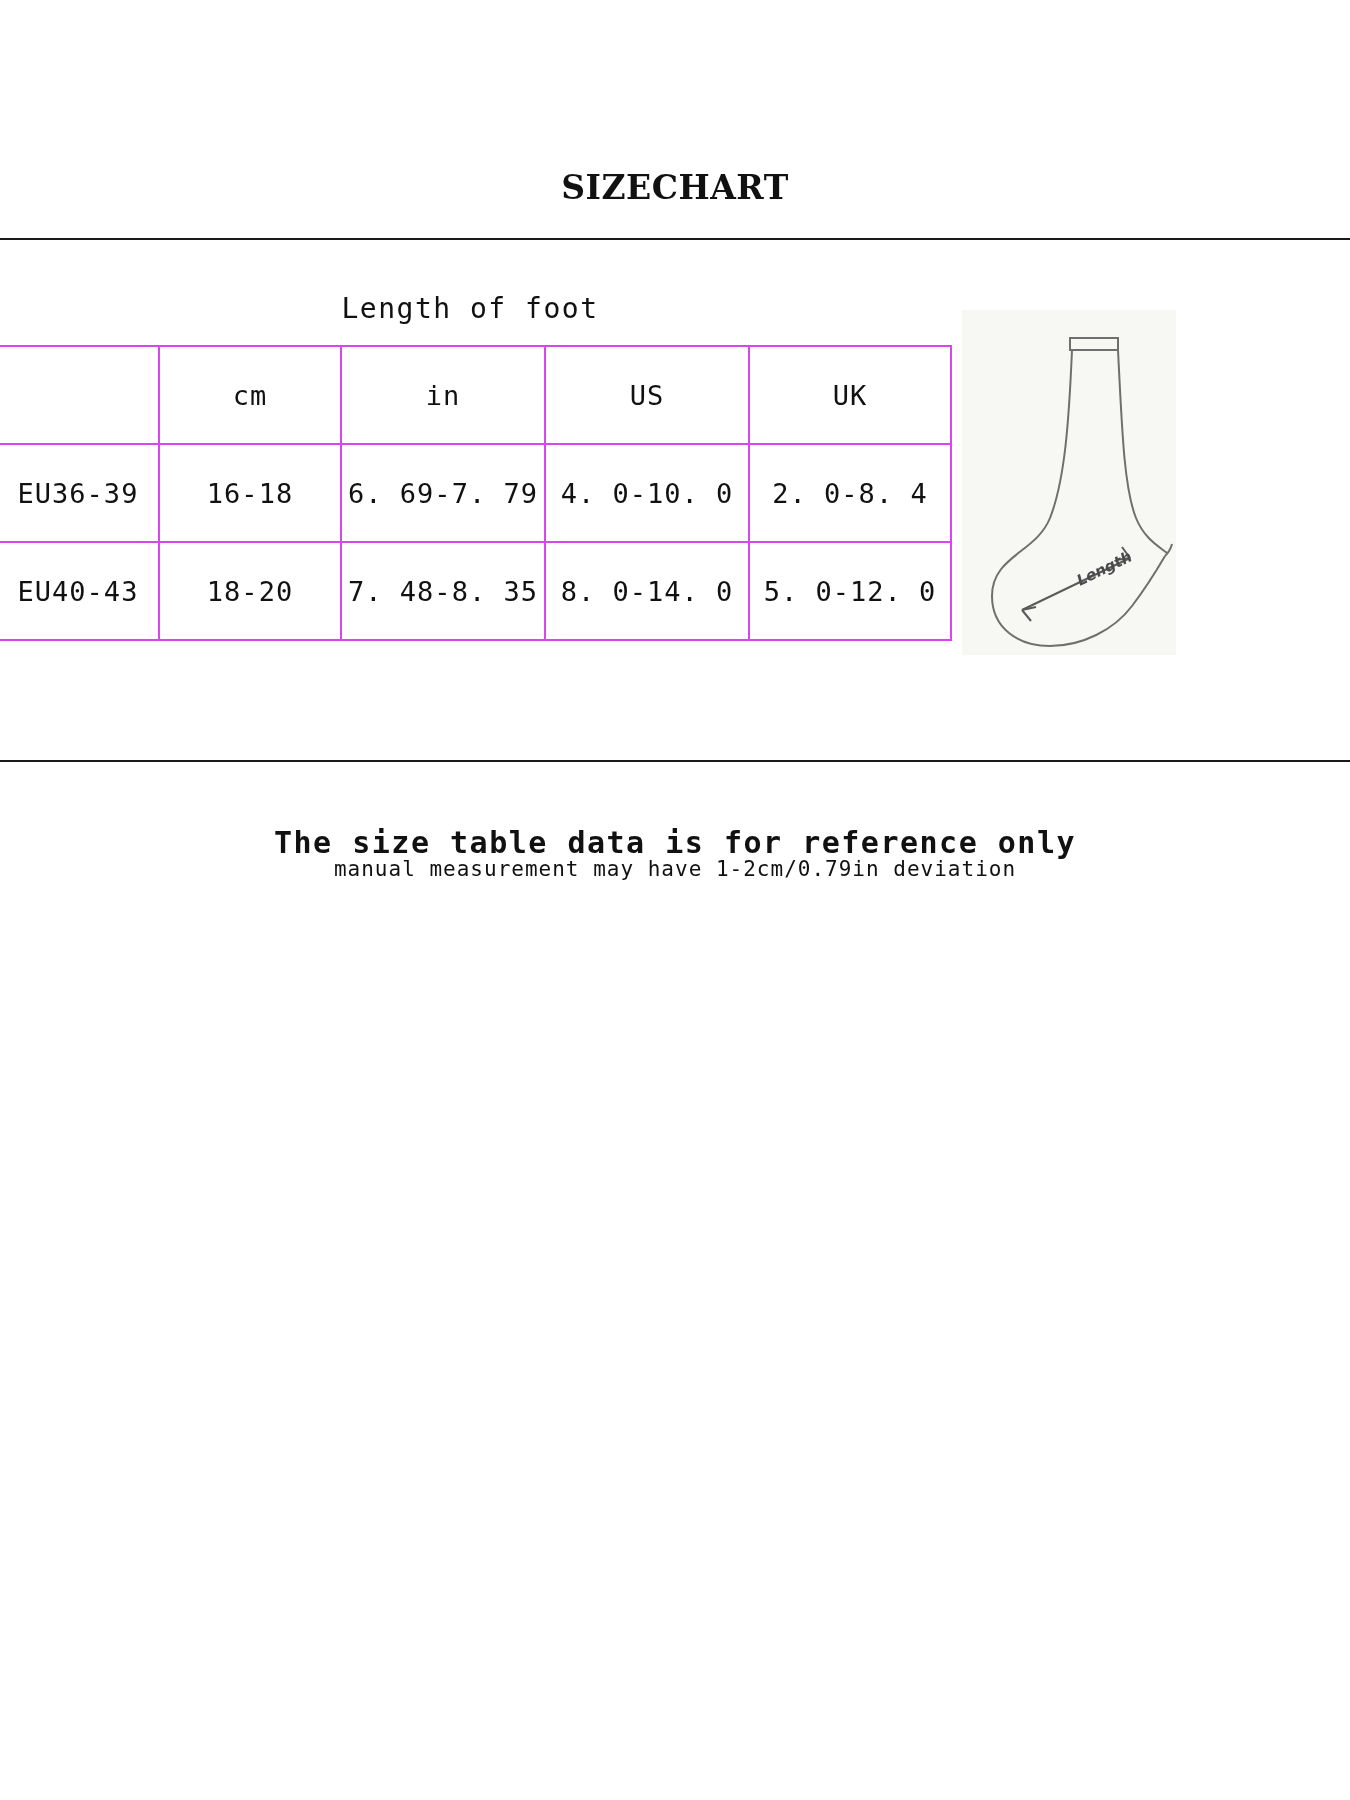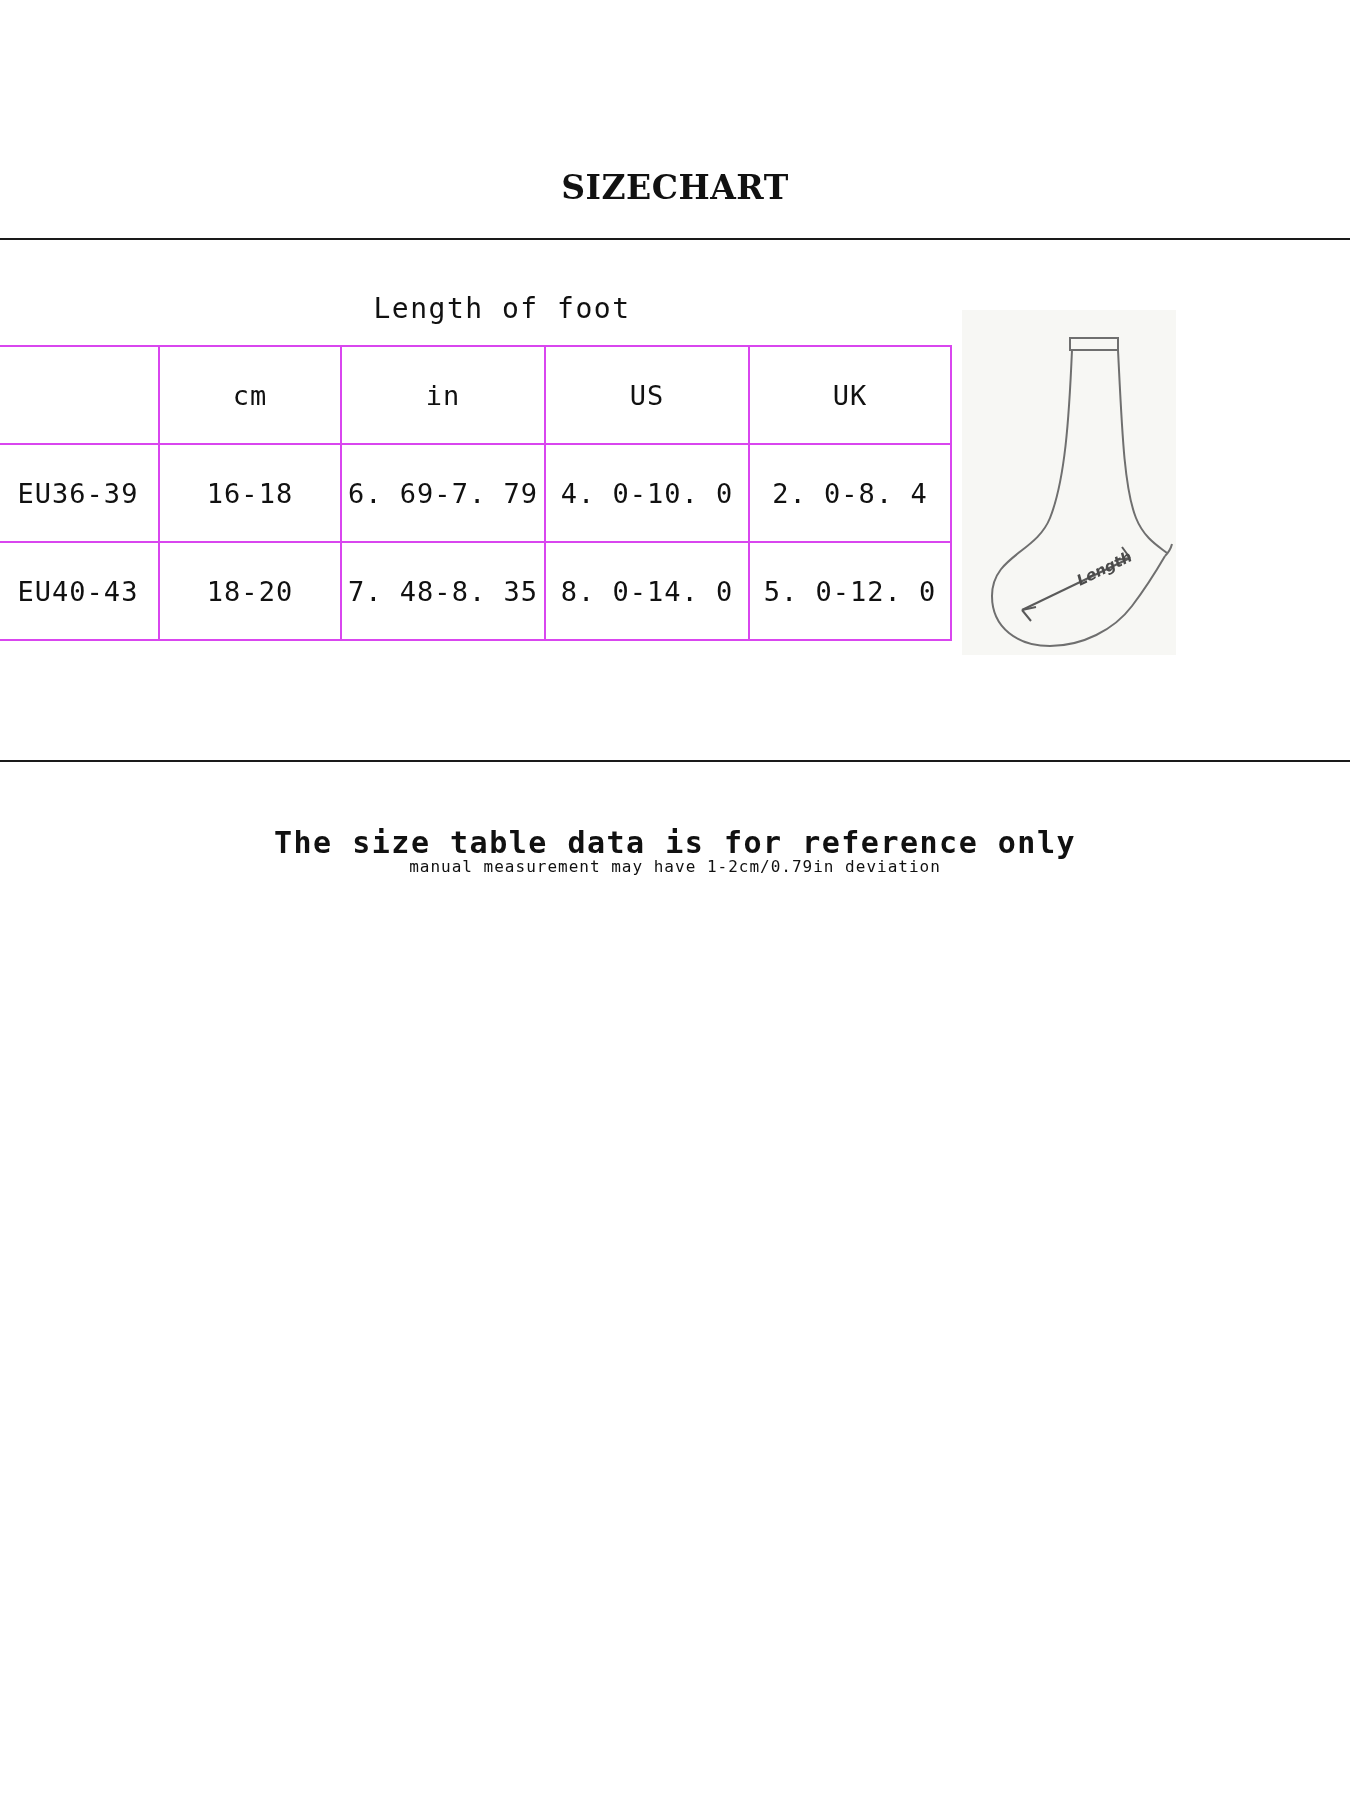--- a/index.html
+++ b/index.html
@@ -41,21 +41,20 @@
 
   .section-label {
     position: absolute;
     top: 292px;
     left: 0;
     width: 940px;
     text-align: center;
     font-size: 28px;
     letter-spacing: 1.5px;
     color: #111111;
-    padding-left: 32px;
   }
 
   .size-table {
     position: absolute;
     top: 345px;
     left: -2px;
     border-collapse: collapse;
     table-layout: fixed;
     width: 944px;
   }
@@ -100,21 +99,21 @@
     letter-spacing: 1.5px;
     color: #111111;
     margin-top: 20px;
   }
   .footer-note-sub {
     position: absolute;
     top: 857px;
     left: 0;
     width: 1350px;
     text-align: center;
-    font-size: 16px;
+    font-size: 21px;
     letter-spacing: 1px;
     color: #111111;
   }
 </style>
 </head>
 <body>
 
 <div class="page-title">SIZECHART</div>
 
 <div class="rule rule-top"></div>

